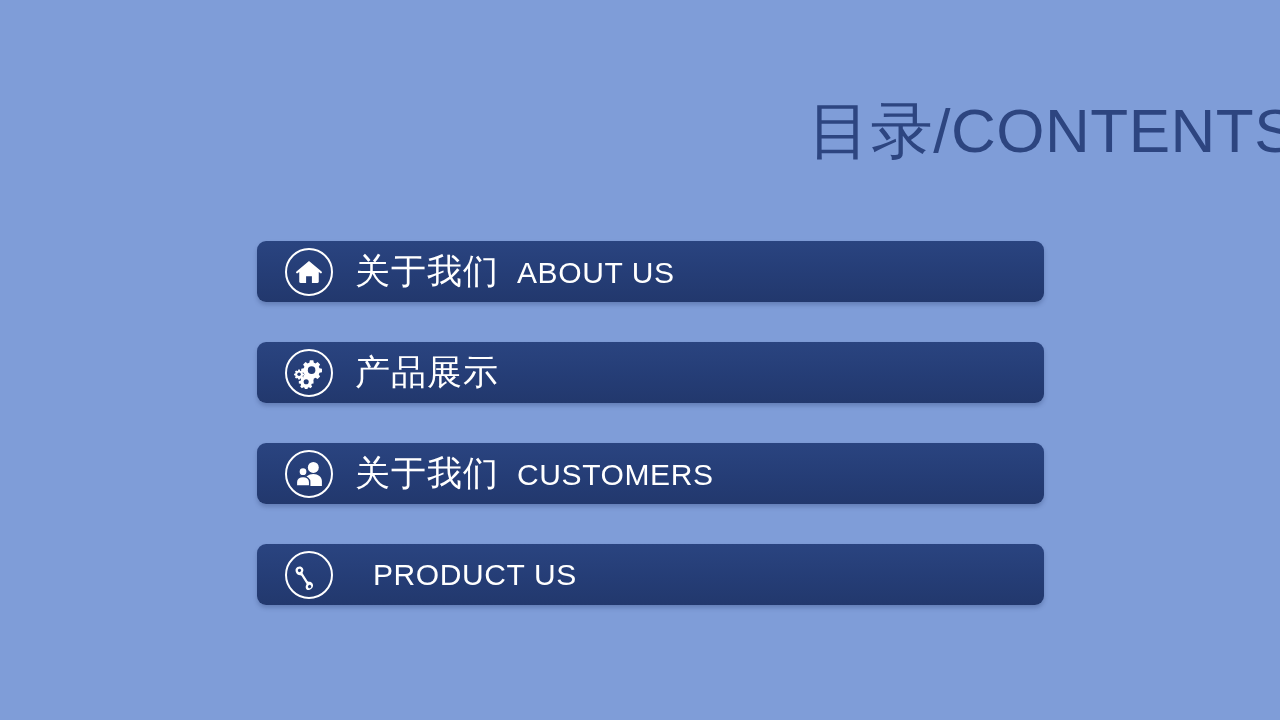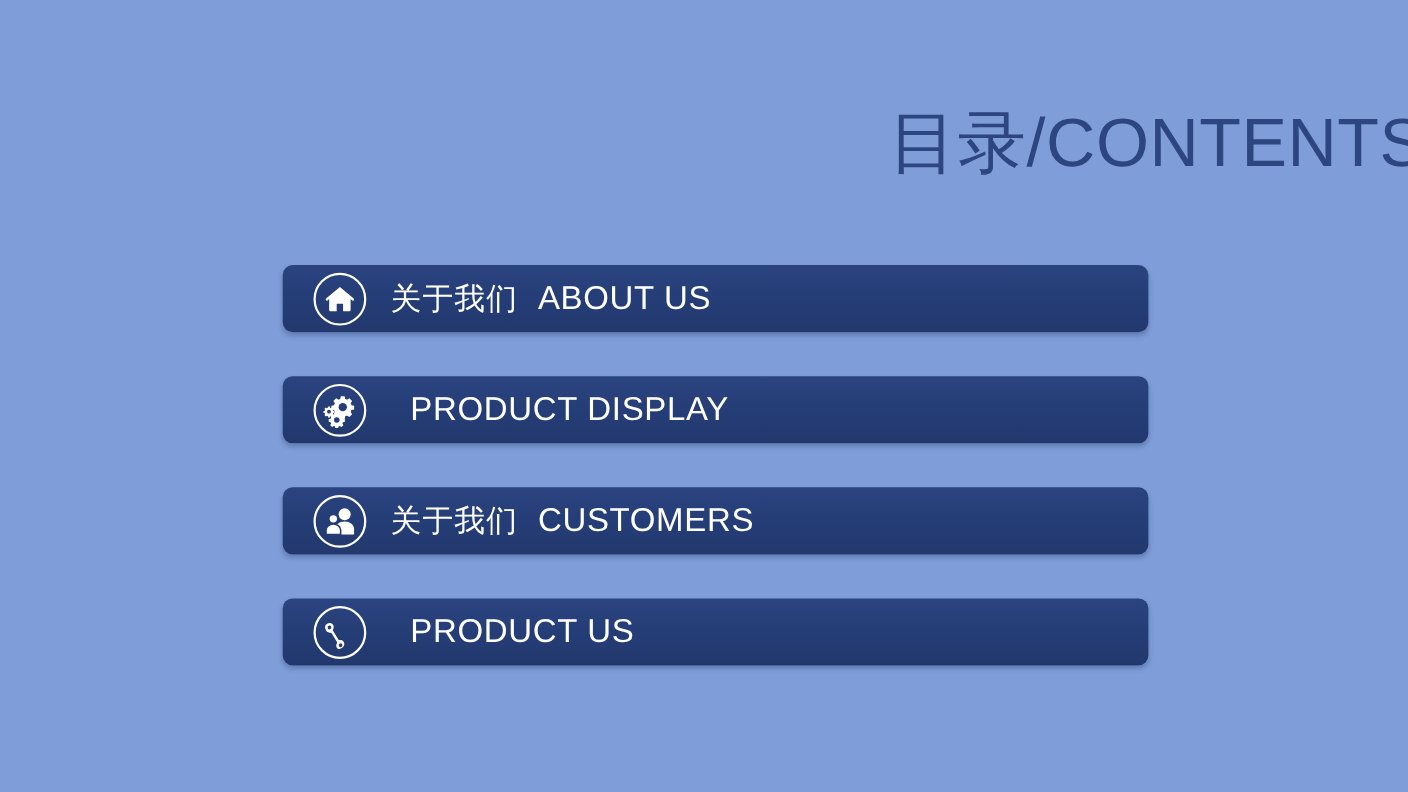--- a/index.html
+++ b/index.html
@@ -78,21 +78,21 @@
 
   
   .label-wrap {
     display: flex;
     align-items: baseline;
     margin-left: 22px;
     white-space: nowrap;
   }
   .label-cn {
     color: #ffffff;
-    font-size: 28px;
+    font-size: 35px;
     font-weight: 400;
     letter-spacing: 1px;
     text-align: center;
   }
   .label-en {
     color: #ffffff;
     font-size: 30px;
     font-weight: 400;
     letter-spacing: 0.6px;
     margin-left: 18px;
@@ -129,21 +129,21 @@
 
             <path d="M15.3 19.0l.4 1.86c.44.14.85.32 1.22.55l1.63-.99 1.84 1.84-.99 1.63c.23.37.41.78.55 1.22l1.86.4v2.6l-1.86.4c-.14.44-.32.85-.55 1.22l.99 1.63-1.84 1.84-1.63-.99c-.37.23-.78.41-1.22.55l-.4 1.86h-2.6l-.4-1.86a5.6 5.6 0 0 1-1.22-.55l-1.63.99-1.84-1.84.99-1.63a5.6 5.6 0 0 1-.55-1.22l-1.86-.4v-2.6l1.86-.4c.14-.44.32-.85.55-1.22l-.99-1.63 1.84-1.84 1.63.99c.37-.23.78-.41 1.22-.55l.4-1.86h2.6z"></path>
             <circle cx="14.0" cy="26.3" r="2.7" fill="#253d76"></circle>
 
             <path d="M7.3 13.3l.27 1.25c.3.1.58.22.83.38l1.1-.67 1.24 1.24-.67 1.1c.16.25.28.53.38.83l1.25.27v1.75l-1.25.27c-.1.3-.22.58-.38.83l.67 1.1-1.24 1.24-1.1-.67c-.25.16-.53.28-.83.38l-.27 1.25H5.55l-.27-1.25a3.8 3.8 0 0 1-.83-.38l-1.1.67L2.11 21.65l.67-1.1a3.8 3.8 0 0 1-.38-.83l-1.25-.27v-1.75l1.25-.27c.1-.3.22-.58.38-.83l-.67-1.1 1.24-1.24 1.1.67c.25-.16.53-.28.83-.38l.27-1.25H7.3z"></path>
             <circle cx="6.43" cy="18.28" r="1.85" fill="#253d76"></circle>
           </g>
         </svg>
       </span>
       <span class="label-wrap">
-        <span class="label-en">PRODUCT DISPLAY</span>
+        <span class="label-cn">产品展示</span>
       </span>
     </div>
 
     <div class="menu-item">
       <span class="icon-circle">
         <svg width="31" height="31" viewBox="0 0 34 34" aria-hidden="true">
           <g fill="#ffffff">
 
             <circle cx="21.2" cy="10.4" r="6.0"></circle>
             <path d="M21.2 17.6c-5.3 0-9.4 3.2-9.4 7.7v5.4h18.8v-5.4c0-4.5-4.1-7.7-9.4-7.7z"></path>

